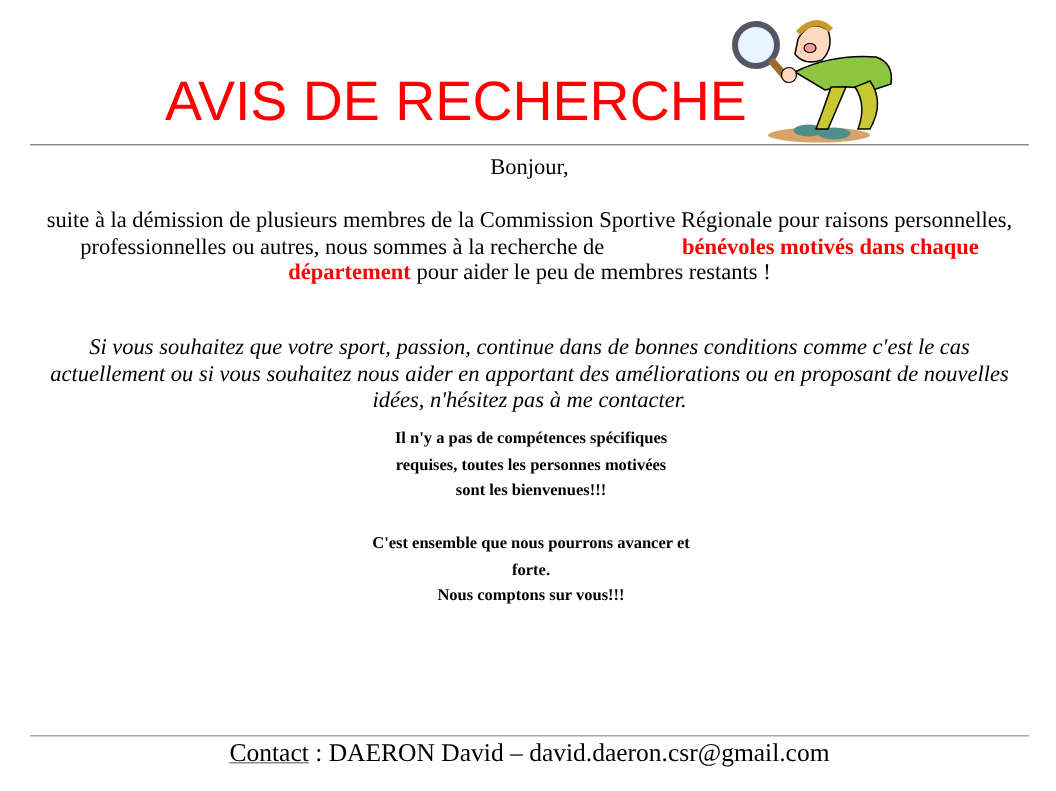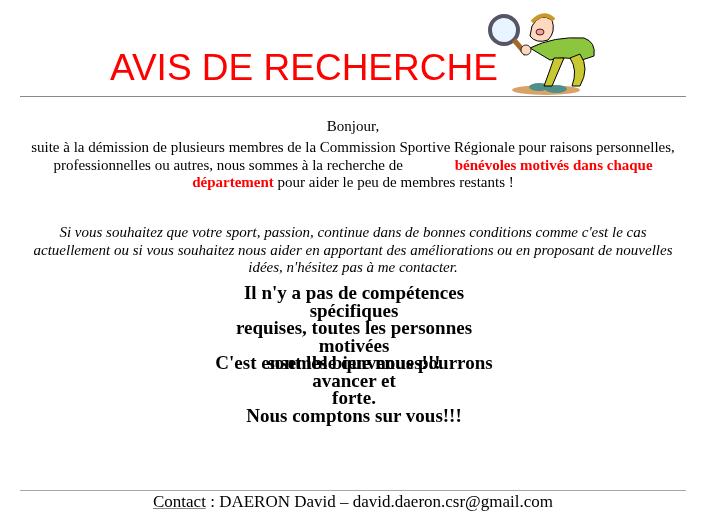--- a/index.html
+++ b/index.html
@@ -5,25 +5,25 @@
   html, body { margin: 0; padding: 0; background: #ffffff; }
   body { width: 704px; height: 527px; position: relative; overflow: hidden;
          font-family: "Liberation Serif", serif; color: #000; }
   .title { position: absolute; left: 110px; top: 44px; font-family: "Liberation Sans", sans-serif;
            font-size: 37px; color: #ff0000; letter-spacing: 0px; line-height: 48px; white-space: nowrap; }
   .illus { position: absolute; left: 484px; top: 8px; width: 122px; height: 90px; }
   .rule { position: absolute; left: 20px; width: 666px; height: 0; border-top: 1.5px solid #8a8a8a; }
   .rule.top { top: 96px; }
   .rule.bottom { top: 490px; border-top-color: #a8a8a8; }
   .para { position: absolute; left: 20px; width: 666px; text-align: center; font-size: 15px; line-height: 17.5px; }
-  .greet { top: 118px; }
+  .greet { top: 104px; }
   .p1 { top: 139px; }
   .p2 { top: 224px; font-style: italic; }
   .red { color: #ff0000; font-weight: bold; margin-left: 48px; }
-  .bold-block { position: absolute; left: 200px; width: 308px; text-align: center; font-weight: bold; font-size: 19px; line-height: 17.5px; }
+  .bold-block { position: absolute; left: 200px; width: 308px; text-align: center; font-weight: bold; font-size: 11px; line-height: 17.5px; }
   .b1 { top: 284px; }
   .b2 { top: 354px; }
   .contact { position: absolute; left: 20px; width: 666px; top: 492px; text-align: center; font-size: 17px; line-height: 20px; }
   .contact u { text-decoration: underline; text-decoration-color: #888; }
 </style>
 </head>
 <body>
 
 <div class="title">AVIS DE RECHERCHE</div>
 

